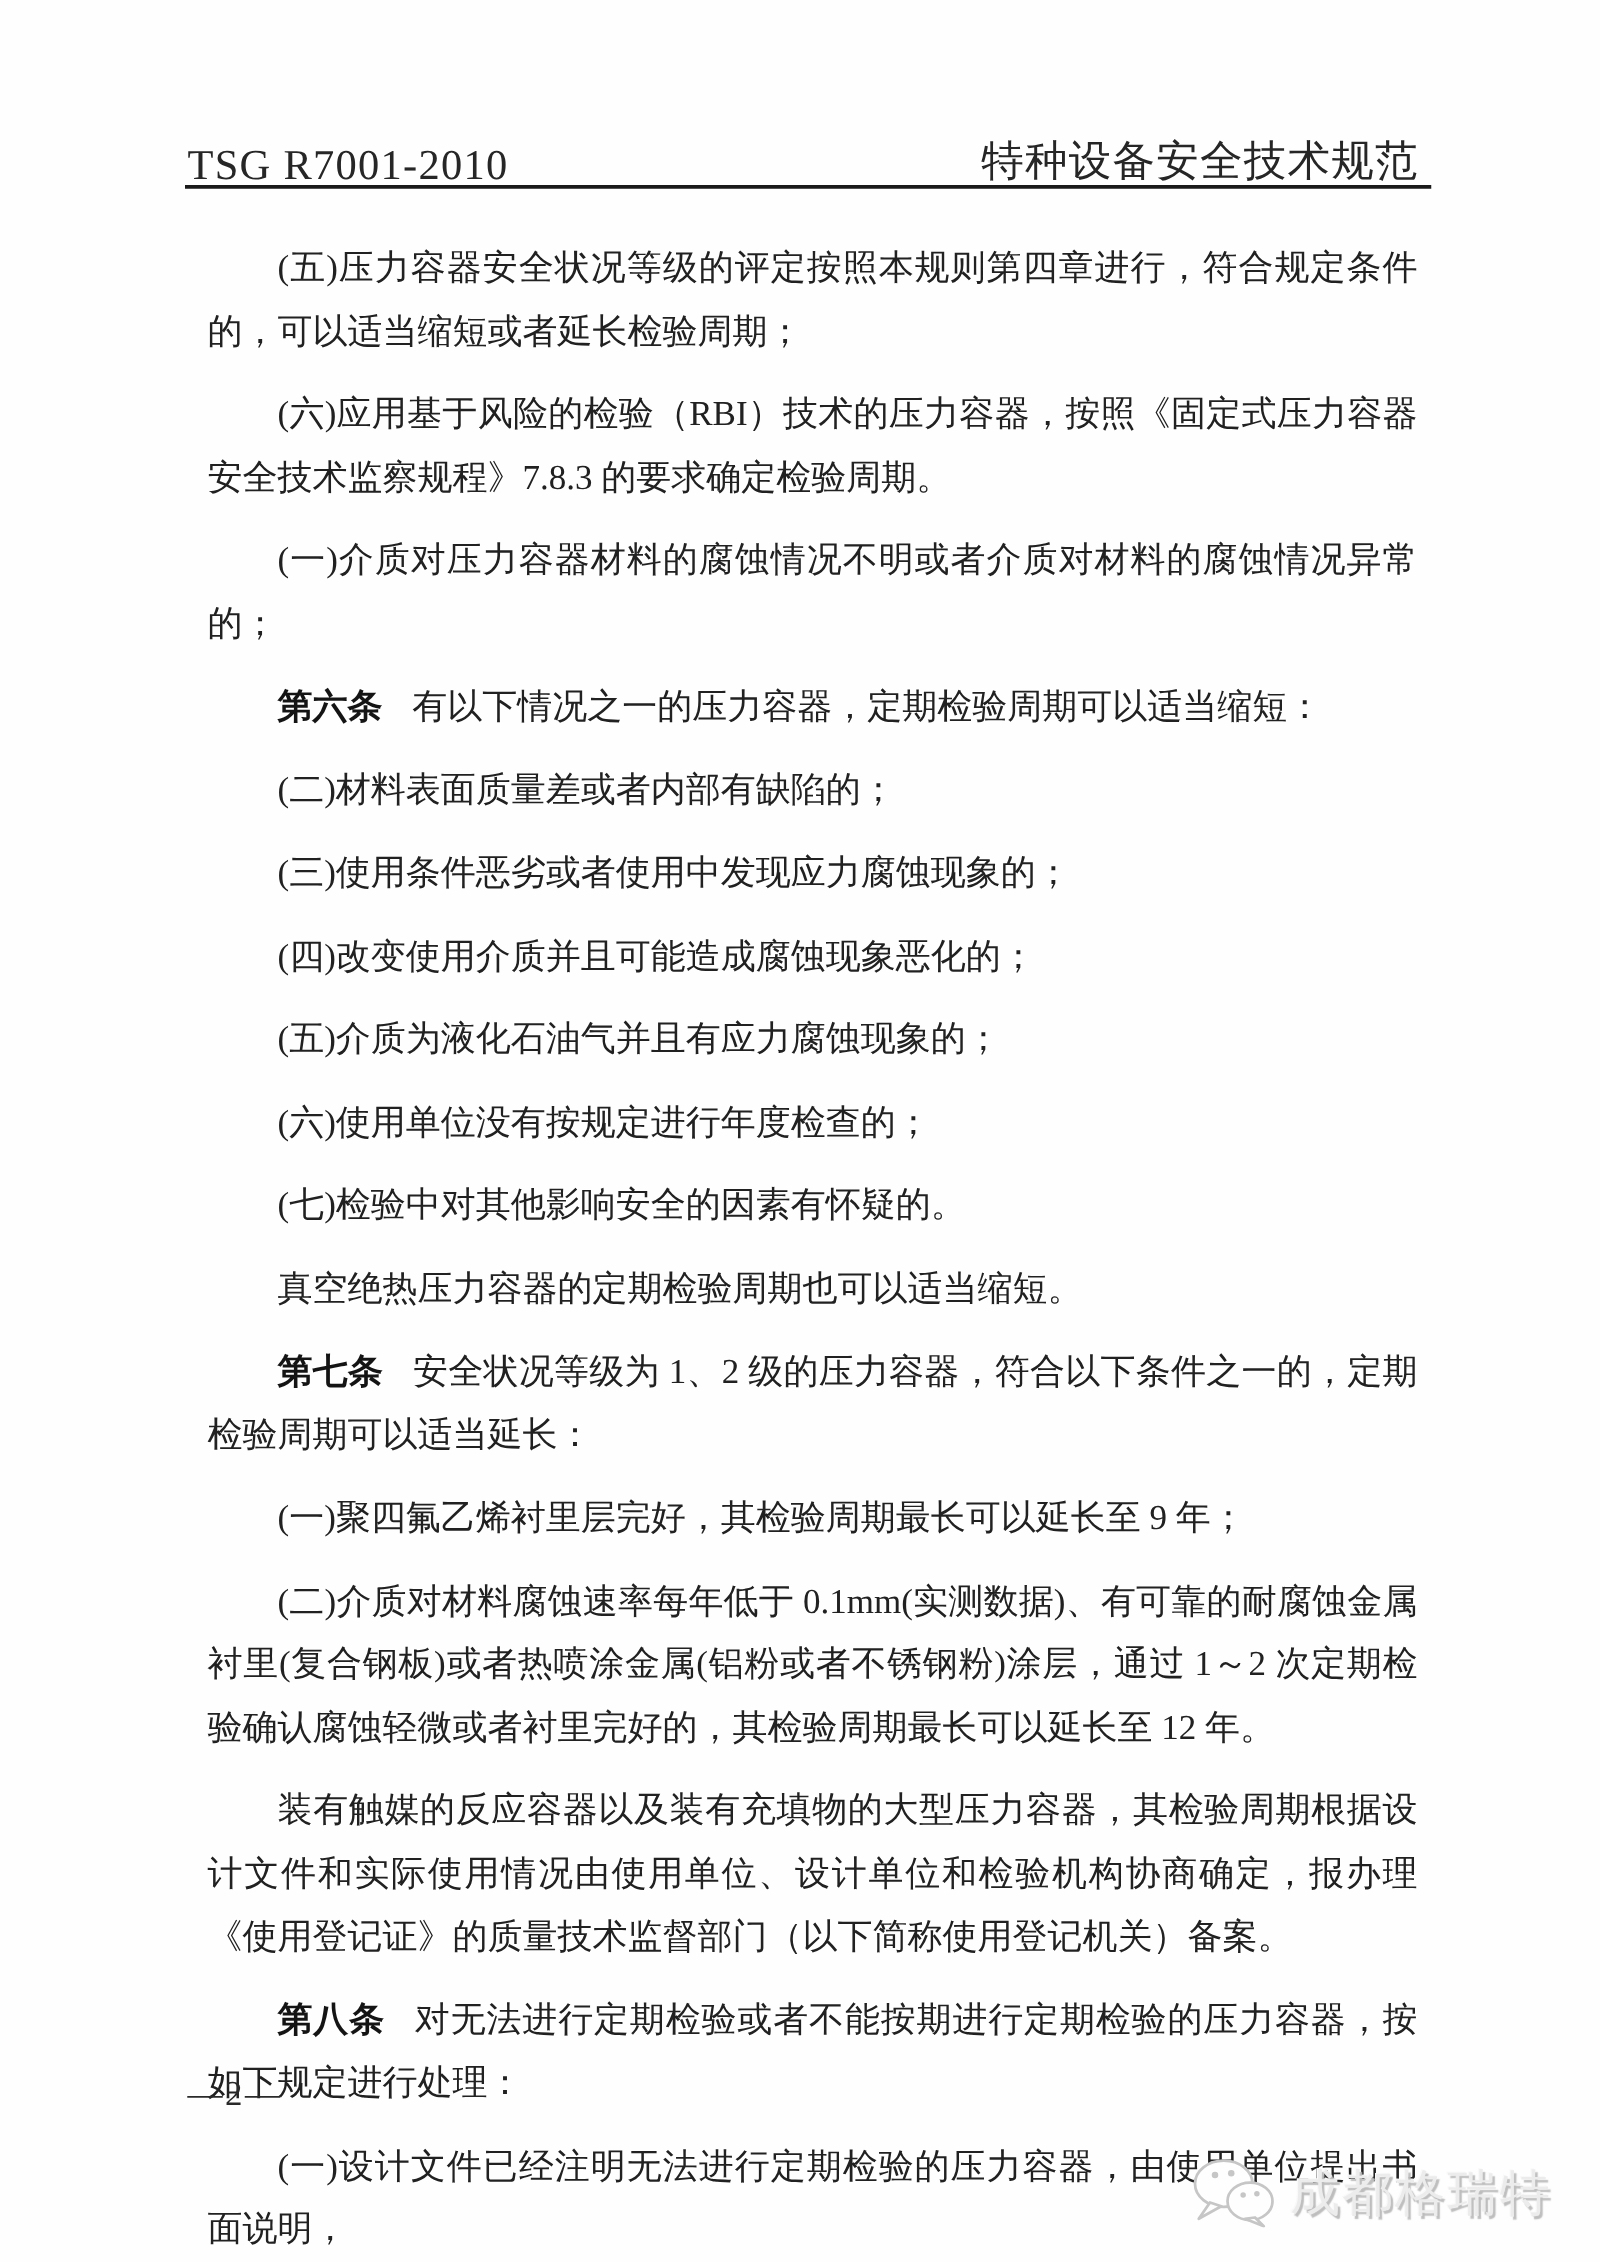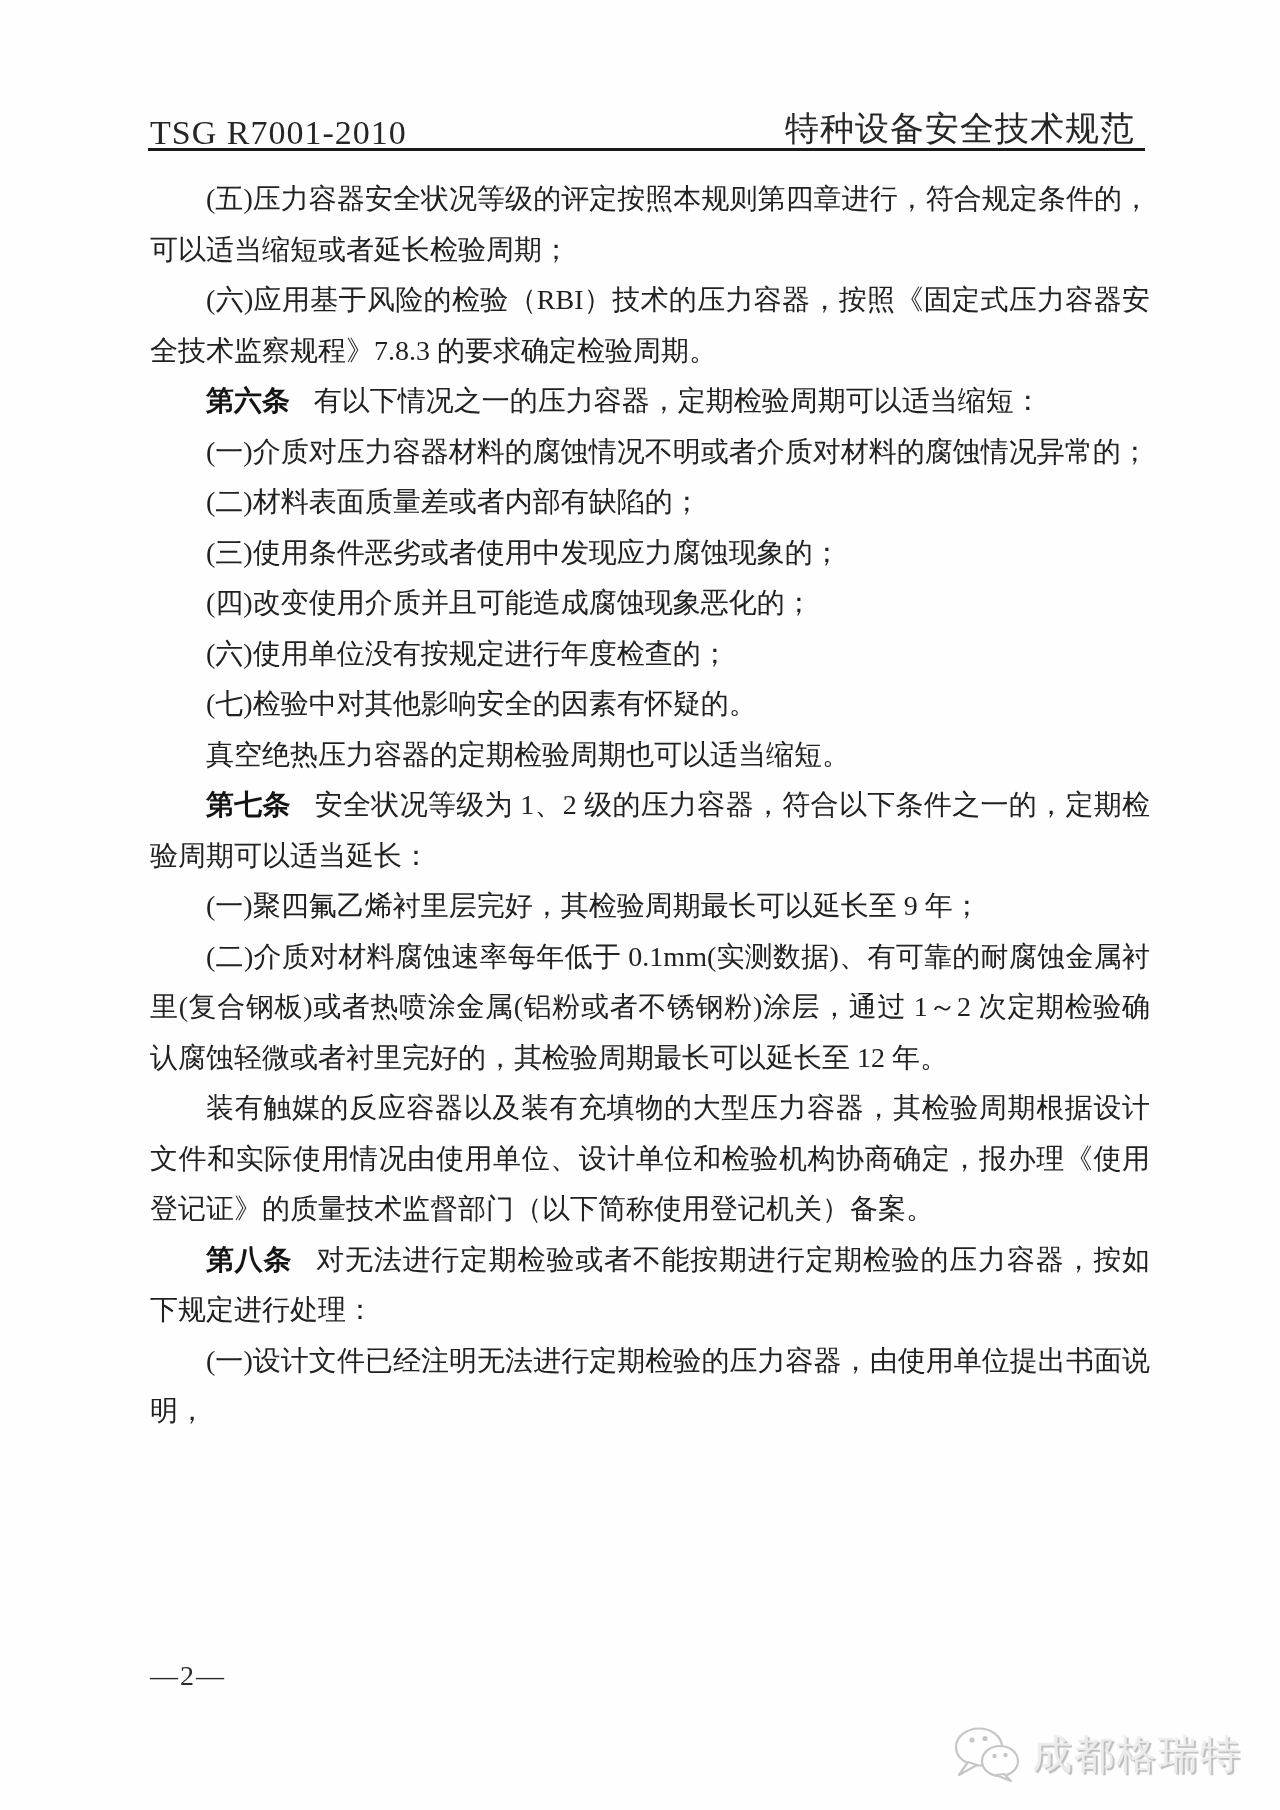--- a/index.html
+++ b/index.html
@@ -40,21 +40,21 @@
     position: absolute;
     left: 150px;
     top: 174px;
     width: 1000px;
     font-size: 28px;
     line-height: 50.5px;
     text-align: justify;
     color: #212121;
   }
   .para {
-    margin: 0;
+    margin: 16px;
     text-indent: 2em;
   }
   .article-no {
     font-weight: 700;
     margin-right: 0.85em;
     color: #141414;
   }
   .page-number {
     position: absolute;
     left: 150px;
@@ -91,25 +91,26 @@
   <div class="header">
     <span>TSG R7001-2010</span>
     <span>特种设备安全技术规范</span>
   </div>
 
   <div class="header-rule"></div>
 
   <div class="body-text" id="body-text">
       <p class="para"><span>(五)压力容器安全状况等级的评定按照本规则第四章进行，符合规定条件的，可以适当缩短或者延长检验周期；</span></p>
       <p class="para"><span>(六)应用基于风险的检验（RBI）技术的压力容器，按照《固定式压力容器安全技术监察规程》7.8.3 的要求确定检验周期。</span></p>
+      <p class="para"><span>(一)介质对压力容器材料的腐蚀情况不明或者介质对材料的腐蚀情况异常的；</span></p>
       <p class="para"><span class="article-no">第六条</span><span>有以下情况之一的压力容器，定期检验周期可以适当缩短：</span></p>
-      <p class="para"><span>(一)介质对压力容器材料的腐蚀情况不明或者介质对材料的腐蚀情况异常的；</span></p>
       <p class="para"><span>(二)材料表面质量差或者内部有缺陷的；</span></p>
       <p class="para"><span>(三)使用条件恶劣或者使用中发现应力腐蚀现象的；</span></p>
       <p class="para"><span>(四)改变使用介质并且可能造成腐蚀现象恶化的；</span></p>
+      <p class="para"><span>(五)介质为液化石油气并且有应力腐蚀现象的；</span></p>
       <p class="para"><span>(六)使用单位没有按规定进行年度检查的；</span></p>
       <p class="para"><span>(七)检验中对其他影响安全的因素有怀疑的。</span></p>
       <p class="para"><span>真空绝热压力容器的定期检验周期也可以适当缩短。</span></p>
       <p class="para"><span class="article-no">第七条</span><span>安全状况等级为 1、2 级的压力容器，符合以下条件之一的，定期检验周期可以适当延长：</span></p>
       <p class="para"><span>(一)聚四氟乙烯衬里层完好，其检验周期最长可以延长至 9 年；</span></p>
       <p class="para"><span>(二)介质对材料腐蚀速率每年低于 0.1mm(实测数据)、有可靠的耐腐蚀金属衬里(复合钢板)或者热喷涂金属(铝粉或者不锈钢粉)涂层，通过 1～2 次定期检验确认腐蚀轻微或者衬里完好的，其检验周期最长可以延长至 12 年。</span></p>
       <p class="para"><span>装有触媒的反应容器以及装有充填物的大型压力容器，其检验周期根据设计文件和实际使用情况由使用单位、设计单位和检验机构协商确定，报办理《使用登记证》的质量技术监督部门（以下简称使用登记机关）备案。</span></p>
       <p class="para"><span class="article-no">第八条</span><span>对无法进行定期检验或者不能按期进行定期检验的压力容器，按如下规定进行处理：</span></p>
       <p class="para"><span>(一)设计文件已经注明无法进行定期检验的压力容器，由使用单位提出书面说明，</span></p>
     </div>

